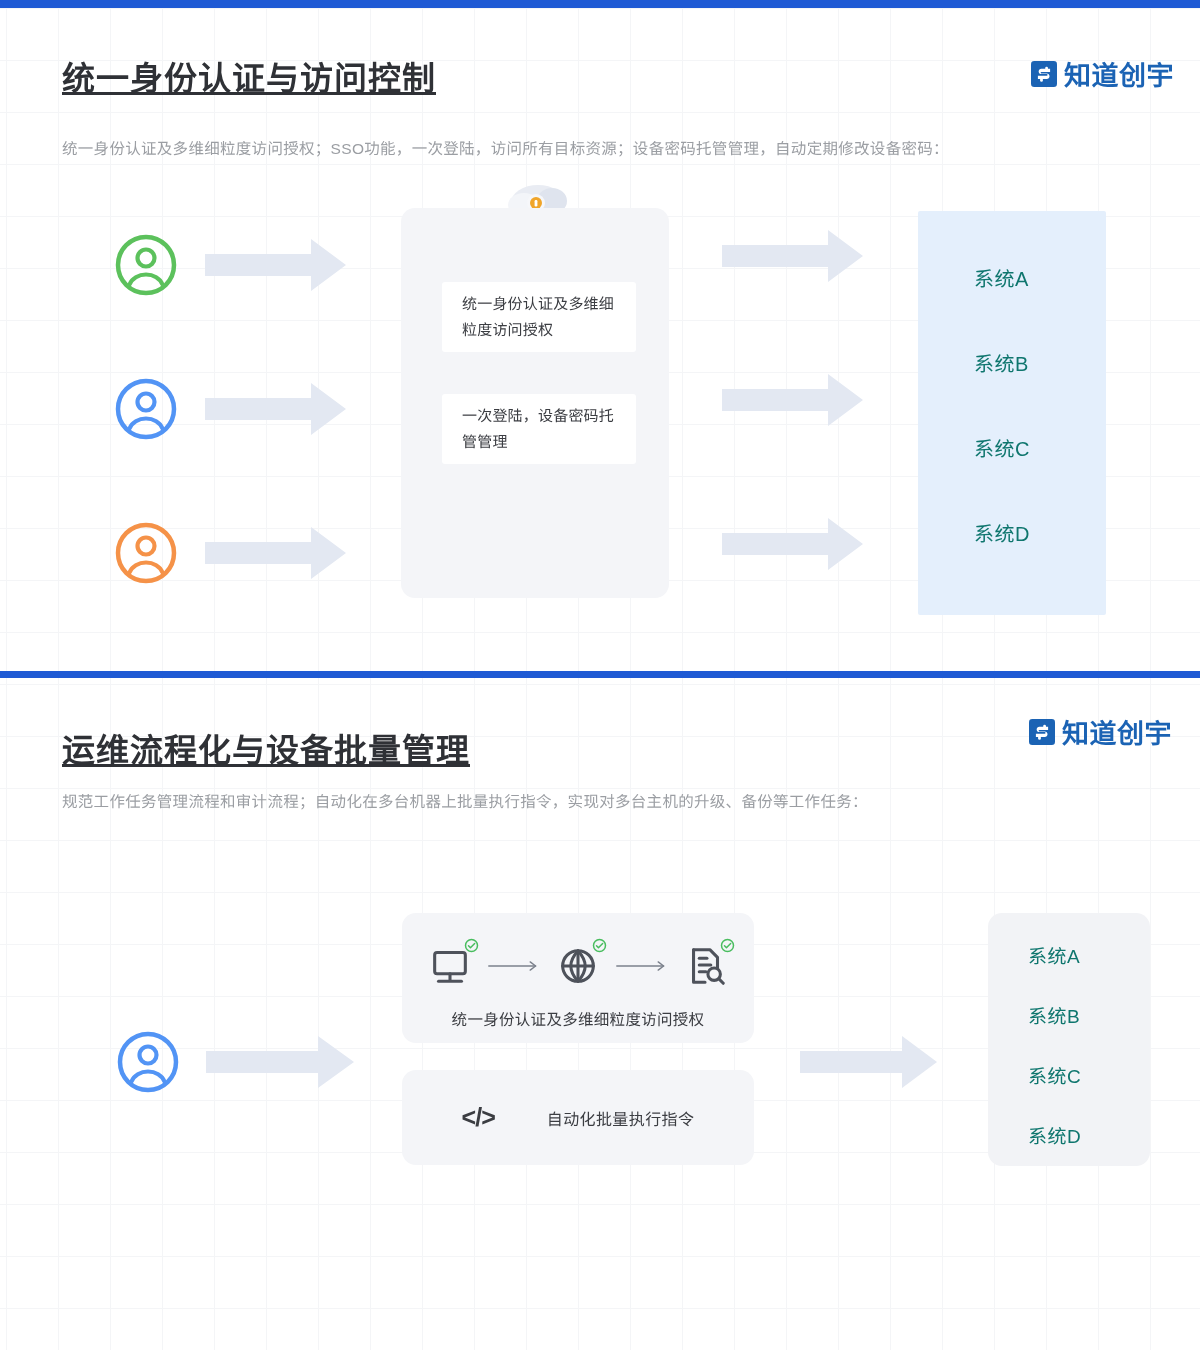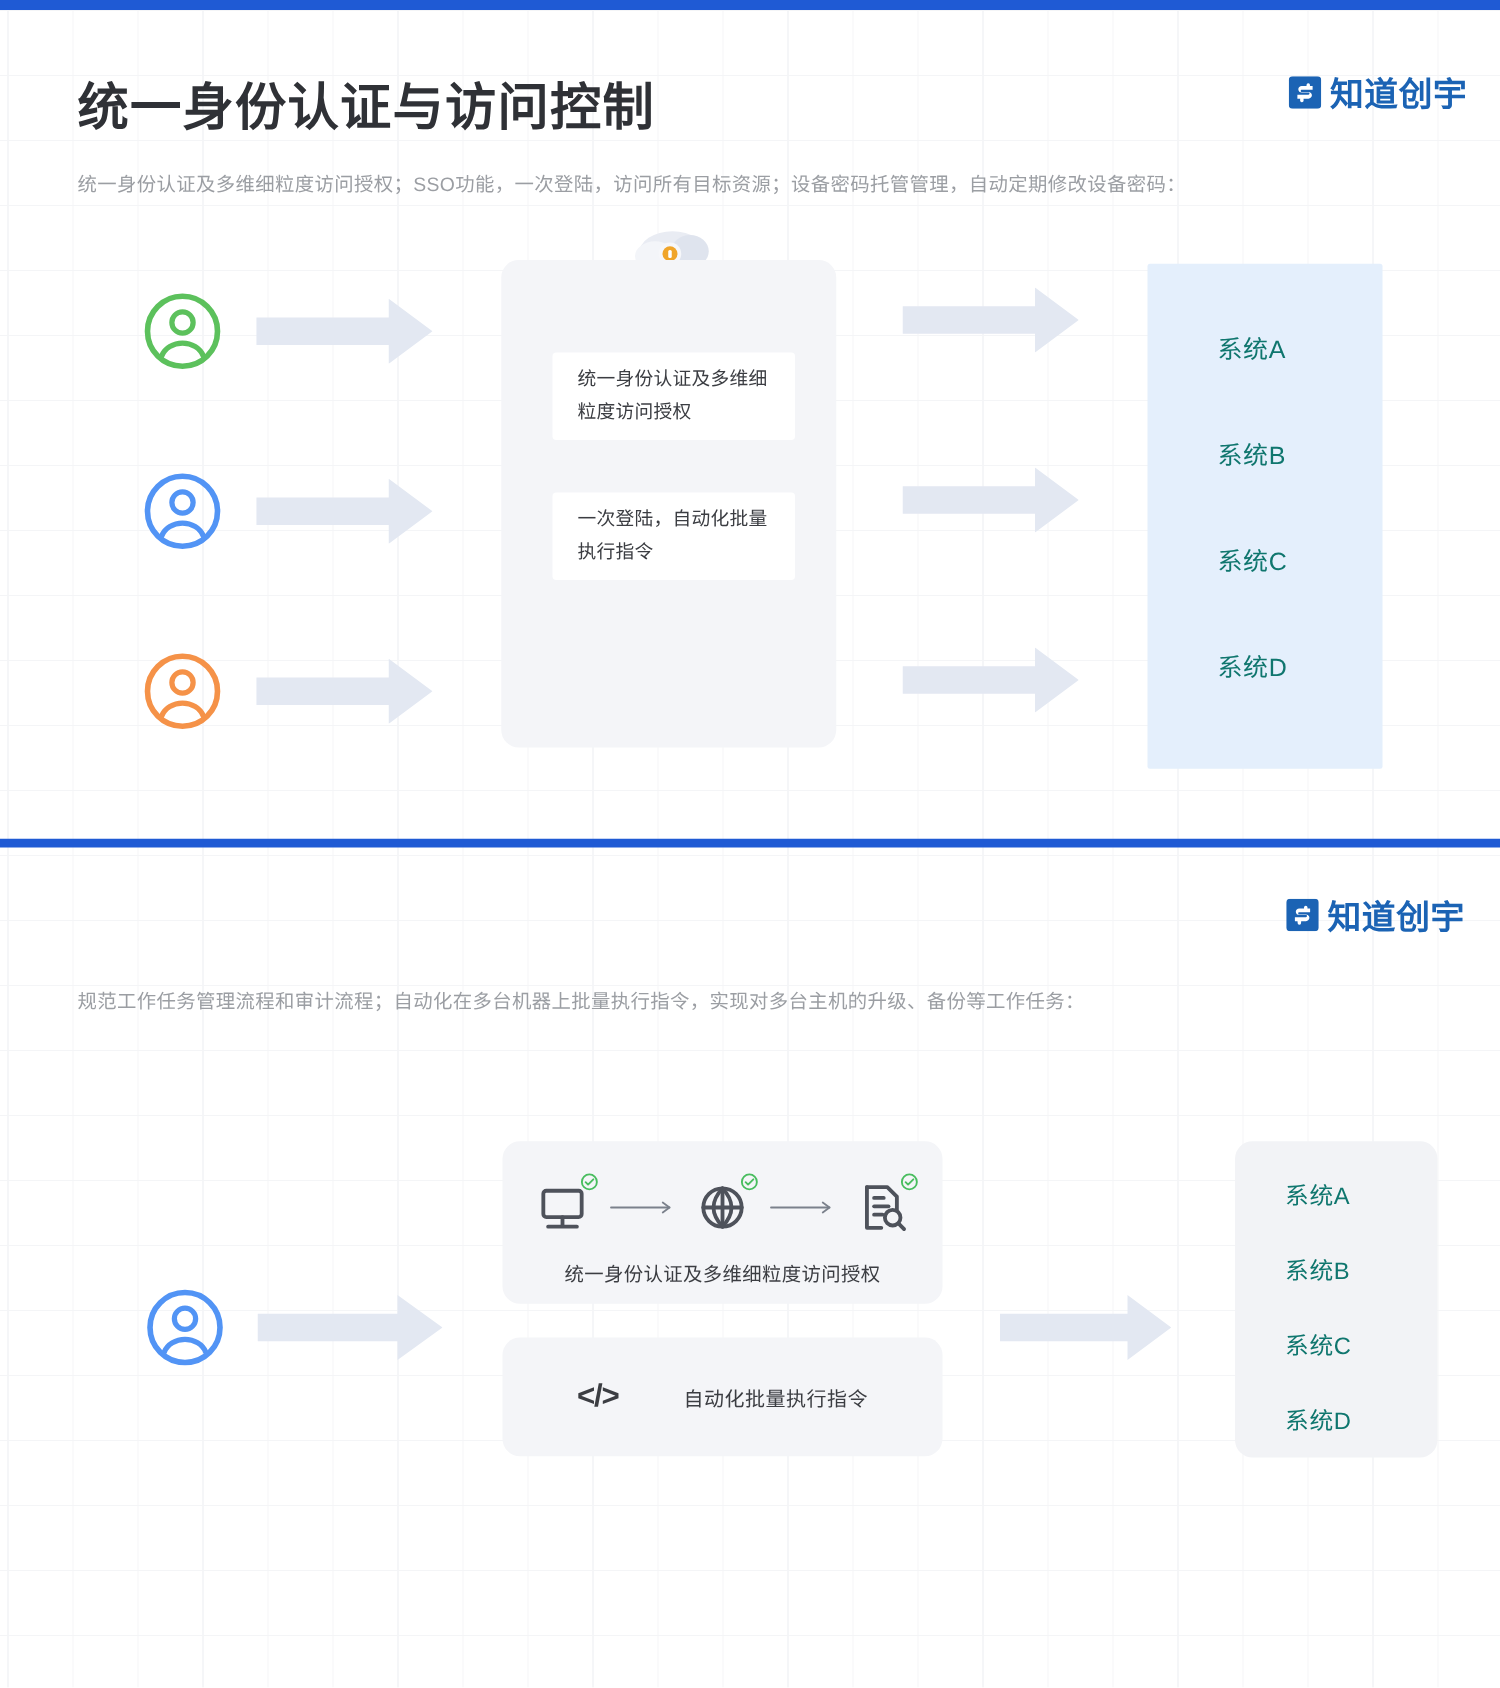--- a/index.html
+++ b/index.html
@@ -46,25 +46,26 @@
   }
 
   
   .section { position: absolute; left: 0; width: 1200px; }
   #section-1 { top: 8px;  height: 663px; }
   #section-2 { top: 678px; height: 672px; }
 
   .sec-title {
     position: absolute;
     left: 62px;
-    font-size: 41px;
+    font-size: 33px;
     font-weight: 700;
     letter-spacing: 1px;
     color: #2f3136;
     white-space: nowrap;
+    text-decoration: underline;
   }
   .sec-sub {
     position: absolute;
     left: 62px;
     font-size: 15.5px;
     line-height: 27px;
     color: #9b9ea3;
     letter-spacing: .3px;
     width: 950px;
   }
@@ -283,21 +284,21 @@
           <rect x="49" y="83" width="2.4" height="9"></rect>
         </g>
       </svg>
     </div>
 
     <div class="mid-panel" style="left:401px; top:200px; width:268px; height:390px;">
       <div class="mid-card" style="left:41px; top:74px; width:194px; height:70px;">
         <span>统一身份认证及多维细粒度访问授权</span>
       </div>
       <div class="mid-card" style="left:41px; top:186px; width:194px; height:70px;">
-        <span>一次登陆，自动化批量执行指令</span>
+        <span>一次登陆，设备密码托管管理</span>
       </div>
     </div>
 
     <div class="arrow" style="left:722px; top:222px;">
       <svg width="141" height="52" viewBox="0 0 141 52" xmlns="http://www.w3.org/2000/svg" aria-hidden="true">
         <path d="M0 15h106V0l35 26-35 26V37H0z" fill="#e3e8f2"></path>
       </svg>
     </div>
     <div class="arrow" style="left:722px; top:366px;">
       <svg width="141" height="52" viewBox="0 0 141 52" xmlns="http://www.w3.org/2000/svg" aria-hidden="true">
@@ -314,20 +315,21 @@
       <div class="sys-item" style="left:56px; top:52px;">系统A</div>
       <div class="sys-item" style="left:56px; top:137px;">系统B</div>
       <div class="sys-item" style="left:56px; top:222px;">系统C</div>
       <div class="sys-item" style="left:56px; top:307px;">系统D</div>
     </div>
 
   </div>
 
   <div class="section" id="section-2">
 
+    <div class="sec-title" style="top:46px;">运维流程化与设备批量管理</div>
 
     <div class="sec-sub" style="top:110px;">规范工作任务管理流程和审计流程；自动化在多台机器上批量执行指令，实现对多台主机的升级、备份等工作任务：</div>
 
     <div class="brand" style="right:28px; top:722px; top:34px;">
       <span class="brand-mark">
         <svg viewBox="0 0 32 32" xmlns="http://www.w3.org/2000/svg" aria-hidden="true">
           <rect x="0" y="0" width="32" height="32" rx="4" fill="#1b63b4"></rect>
           <path d="M23.5 9.5H12.8c-1.9 0-3.4 1.5-3.4 3.3 0 1.9 1.5 3.3 3.4 3.3h6.6c.6 0 1 .4 1 1s-.4 1-1 1H8.5v4h10.9c1.9 0 3.4-1.5 3.4-3.3 0-1.9-1.5-3.4-3.4-3.4h-6.6c-.6 0-1-.4-1-1s.4-1 1-1H23.5z" fill="#ffffff"></path>
           <rect x="17.5" y="7" width="3.4" height="5" rx="1.6" fill="#ffffff"></rect>
           <rect x="11.2" y="20.5" width="3.4" height="5" rx="1.6" fill="#ffffff"></rect>

